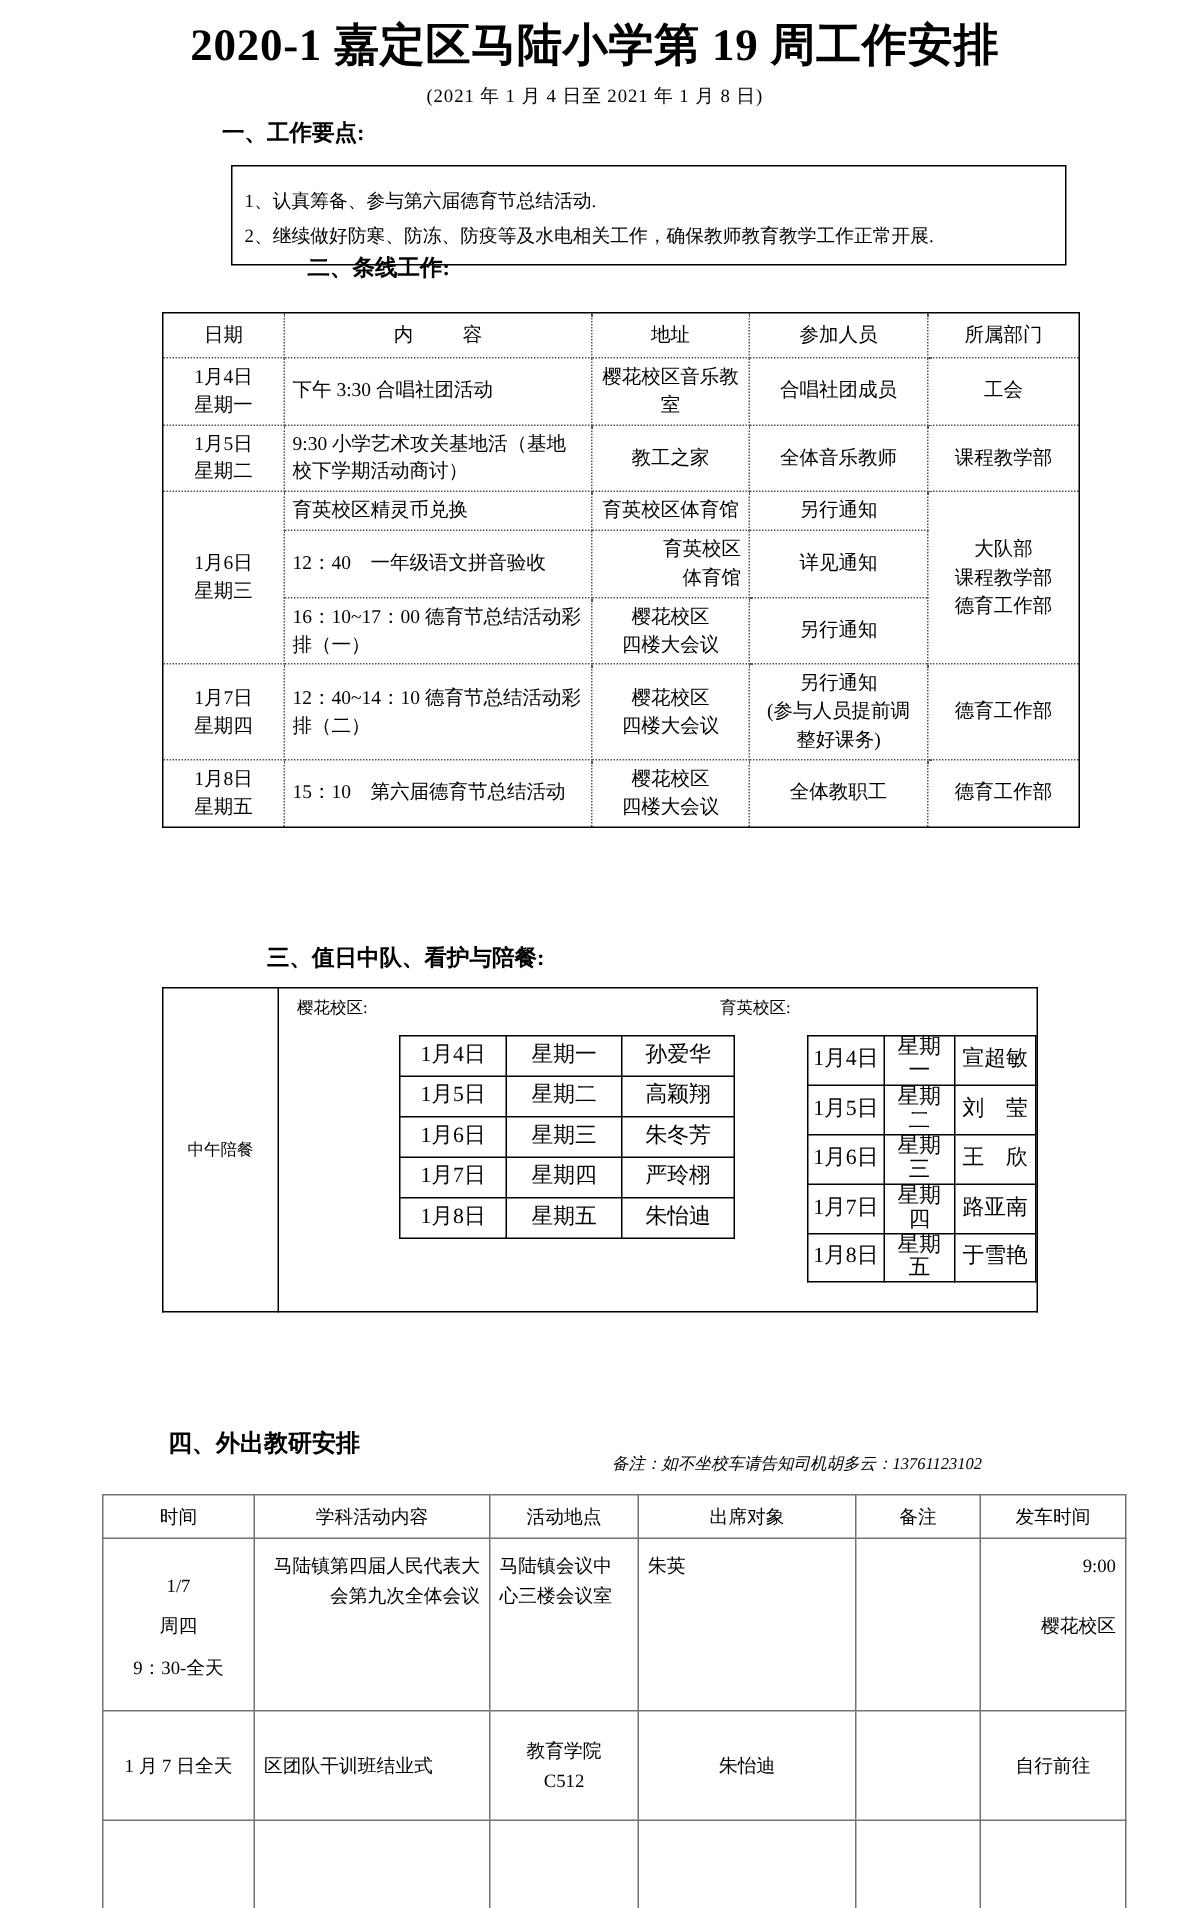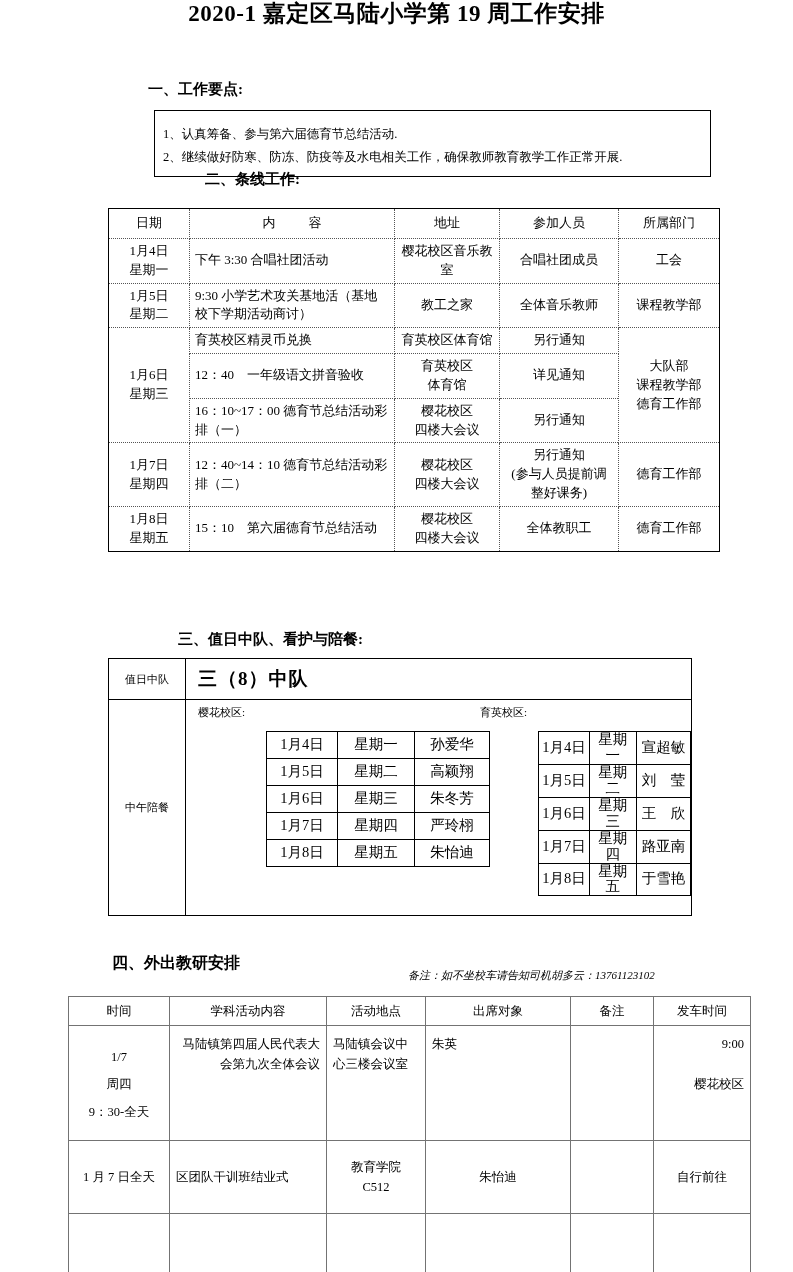--- a/index.html
+++ b/index.html
@@ -17,24 +17,25 @@
   }
   .page {
     position: relative;
     width: 793px;
     height: 1272px;
   }
 
   
   .doc-title {
     text-align: center;
-    font-size: 23px;
+    font-size: 30px;
     font-weight: bold;
     letter-spacing: 0.5px;
     margin: 0;
+    padding-top: 12px;
     line-height: 1.25;
   }
   .doc-subtitle {
     text-align: center;
     font-size: 12.5px;
     margin: 0;
     padding-top: 6px;
     letter-spacing: 0.6px;
   }
 
@@ -204,20 +205,21 @@
   .out .r2 .o-place { text-align: center; }
   .out .r3 td { height: 62px; }
   .nowrapc { white-space: pre-line; }
 </style>
 </head>
 <body>
 
 <div class="page">
 
   <h1 class="doc-title">2020-1 嘉定区马陆小学第 19 周工作安排</h1>
+  <p class="doc-subtitle">(2021 年 1 月 4 日至 2021 年 1 月 8 日)</p>
 
   <div class="sec-heading sec1">一、工作要点:</div>
   <div class="keypoints">
     <p>1、认真筹备、参与第六届德育节总结活动.</p>
     <p>2、继续做好防寒、防冻、防疫等及水电相关工作，确保教师教育教学工作正常开展.</p>
   </div>
 
   <div class="sec-heading sec2">二、条线工作:</div>
   <div class="sched-wrap">
     <table class="sched">
@@ -253,21 +255,21 @@
 星期三</td>
           <td class="c-cont">育英校区精灵币兑换</td>
           <td class="c-addr">育英校区体育馆</td>
           <td class="c-ppl">另行通知</td>
           <td class="c-dept nowrapc" rowspan="3" style="white-space: pre-line;">大队部
 课程教学部
 德育工作部</td>
         </tr>
         <tr>
           <td class="c-cont">12：40　一年级语文拼音验收</td>
-          <td class="c-addr nowrapc" style="white-space: pre-line;">育英校区
+          <td class="c-addr nowrapc" style="white-space: pre-line; text-align: right;">育英校区
 体育馆</td>
           <td class="c-ppl">详见通知</td>
         </tr>
         <tr>
           <td class="c-cont">16：10~17：00  德育节总结活动彩排（一）</td>
           <td class="c-addr nowrapc" style="white-space: pre-line;">樱花校区
 四楼大会议</td>
           <td class="c-ppl">另行通知</td>
         </tr>
 
@@ -292,24 +294,20 @@
           <td class="c-dept">德育工作部</td>
         </tr>
       </tbody>
     </table>
   </div>
 
   <div class="sec-heading sec3">三、值日中队、看护与陪餐:</div>
   <div class="duty-wrap">
     <table class="duty">
       <tbody>
-        <tr>
-          <td class="lbl-col">值日中队</td>
-          <td class="team-cell">三（8）中队</td>
-        </tr>
         <tr>
           <td class="lbl-col">中午陪餐</td>
           <td class="body-cell">
             <div class="campus-row">
               <span class="campus-a">樱花校区:</span>
               <span class="campus-b">育英校区:</span>
             </div>
             <div class="mini-holder">
               <table class="mini left">
                 <tbody>

